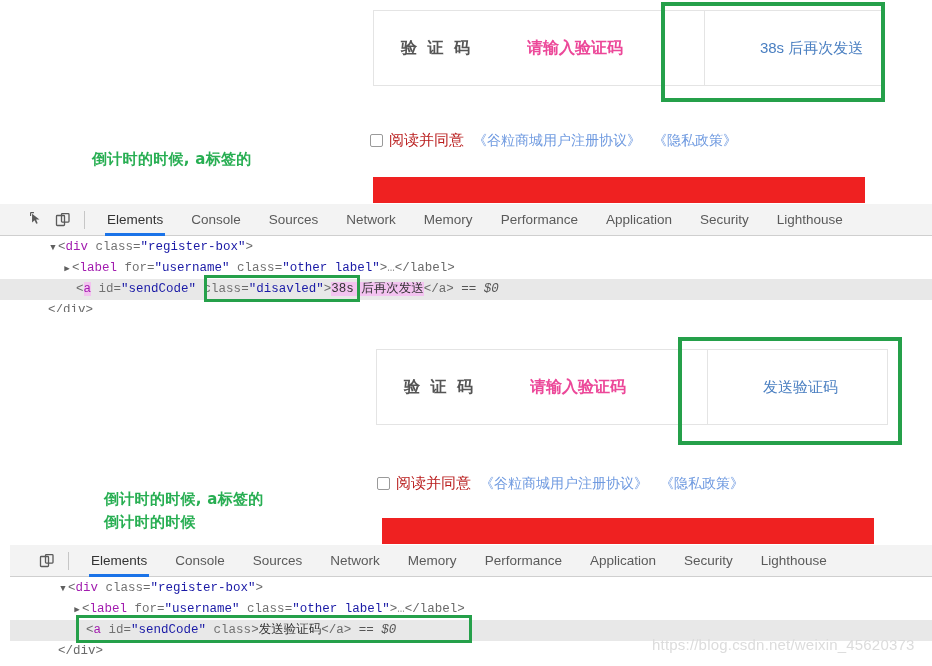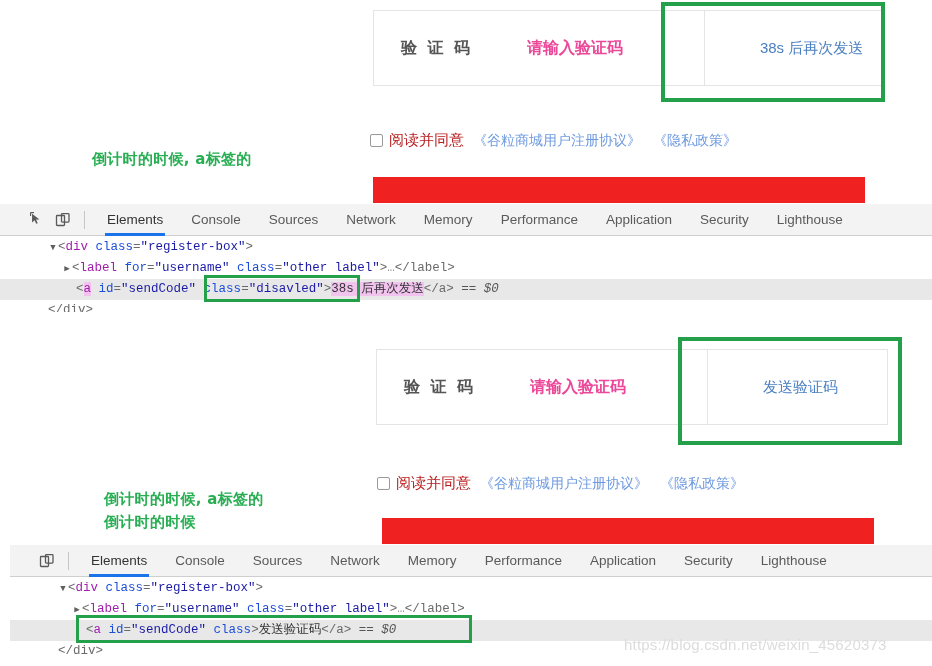--- a/index.html
+++ b/index.html
@@ -169,21 +169,21 @@
   .dom-row.selected { background: #e8e8e8; }
   .tri {
     display: inline-block;
     width: 10px;
     color: #5f5f5f;
     font-size: 9px;
     text-align: center;
   }
   .tk-punct { color: #6a6a6a; }
   .tk-tag   { color: #a21caf; }
-  .tk-attr  { color: #1d4ed8; }
+  .tk-attr  { color: #737373; }
   .tk-val   { color: #1a1aa6; }
   .tk-text  { color: #333; }
   .tk-ellip { color: #999; }
   .tk-dollar{ color: #555; font-style: italic; }
   .hl-pink  { background: #f3c3f0; }
   .hl-tagsel{ background: #f3c3f0; }
 
   .watermark {
     position: absolute;
     color: #dcdcdc;
@@ -342,15 +342,15 @@
 
       <div class="dom-row" style="padding-left:48px;">
         <span class="tk-punct">&lt;/div&gt;</span>
       </div>
 
     </div>
   </div>
 
   <div class="green-box thin" style="left:76px; top:615px; width:396px; height:28px;"></div>
 
-  <div class="watermark" style="left:624px; top:636px;">https://blog.csdn.net/weixin_45620373</div>
+  <div class="watermark" style="left:652px; top:636px;">https://blog.csdn.net/weixin_45620373</div>
 
 </div>
 
 </body></html>

